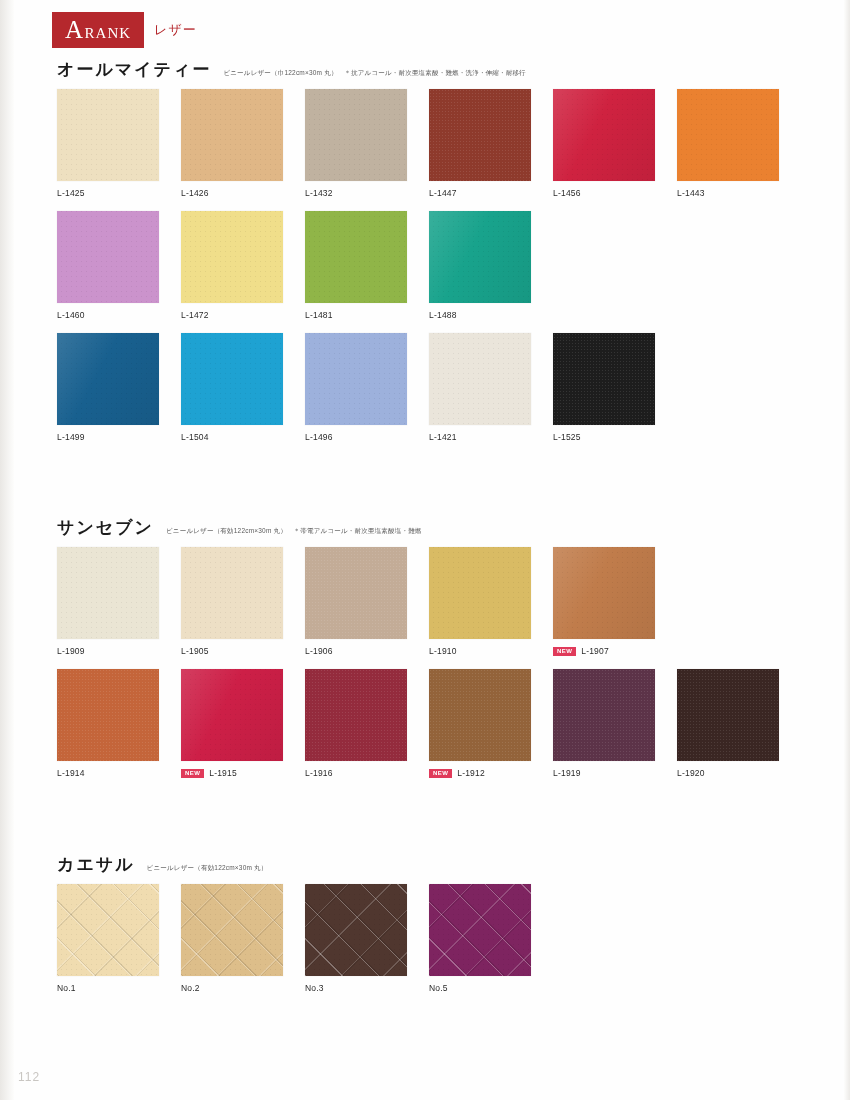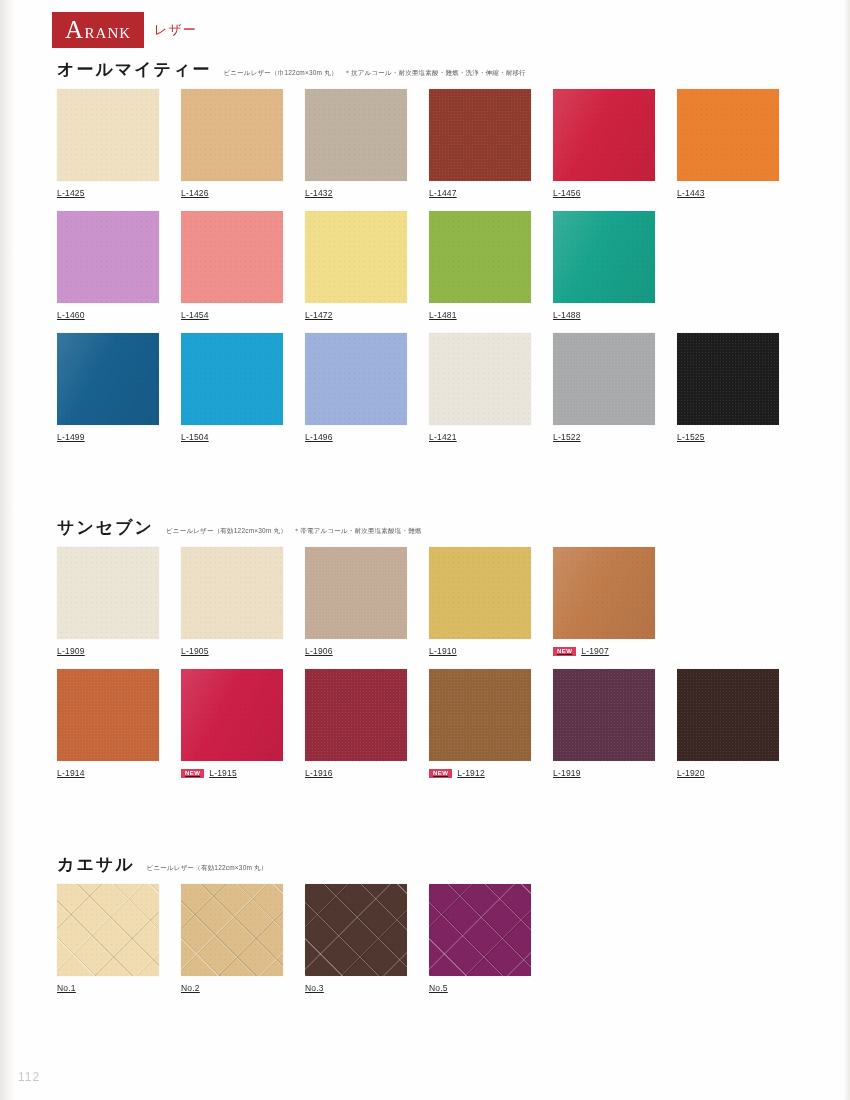--- a/index.html
+++ b/index.html
@@ -49,21 +49,21 @@
   .section { position:absolute; left:57px; }
   .sec-head { display:flex; align-items:flex-end; gap:12px; margin-bottom:8px; }
   .sec-title {
     font-size:17px; font-weight:700; letter-spacing:2px; color:#1b1b1b;
   }
   .sec-note {
     font-size:6.5px; color:#5b5b5b; letter-spacing:.2px;
     padding-bottom:3px; white-space:nowrap;
   }
 
-  .swatch-row { display:flex; gap:22px; margin-bottom:13px;text-decoration:underline; }
+  .swatch-row { display:flex; gap:22px; margin-bottom:13px; }
   .swatch-cell { width:102px; }
   .swatch {
     width:102px; height:92px;
     position:relative;
     overflow:hidden;
     box-shadow: 0 0 0 0.5px rgba(0,0,0,0.04);
   }
   
   .swatch:before{
     content:""; position:absolute; inset:0;
@@ -165,26 +165,20 @@
           </div>
         </div>
         <div class="swatch-row">
           <div class="swatch-cell">
             <div class="swatch" style="background: rgb(203, 147, 204);"></div>
             <div class="label-line">
               <span>L-1460</span>
             </div>
           </div>
           <div class="swatch-cell">
-            <div class="swatch" style="background: rgb(240, 144, 140);"></div>
-            <div class="label-line">
-              <span>L-1454</span>
-            </div>
-          </div>
-          <div class="swatch-cell">
             <div class="swatch" style="background: rgb(240, 222, 138);"></div>
             <div class="label-line">
               <span>L-1472</span>
             </div>
           </div>
           <div class="swatch-cell">
             <div class="swatch" style="background: rgb(144, 181, 72);"></div>
             <div class="label-line">
               <span>L-1481</span>
             </div>
@@ -212,26 +206,20 @@
           <div class="swatch-cell">
             <div class="swatch" style="background: rgb(157, 177, 220);"></div>
             <div class="label-line">
               <span>L-1496</span>
             </div>
           </div>
           <div class="swatch-cell">
             <div class="swatch" style="background: rgb(234, 229, 219);"></div>
             <div class="label-line">
               <span>L-1421</span>
-            </div>
-          </div>
-          <div class="swatch-cell">
-            <div class="swatch grain-heavy" style="background: rgb(168, 169, 171);"></div>
-            <div class="label-line">
-              <span>L-1522</span>
             </div>
           </div>
           <div class="swatch-cell">
             <div class="swatch grain-heavy" style="background: rgb(29, 29, 29);"></div>
             <div class="label-line">
               <span>L-1525</span>
             </div>
           </div>
         </div>
       </div>

